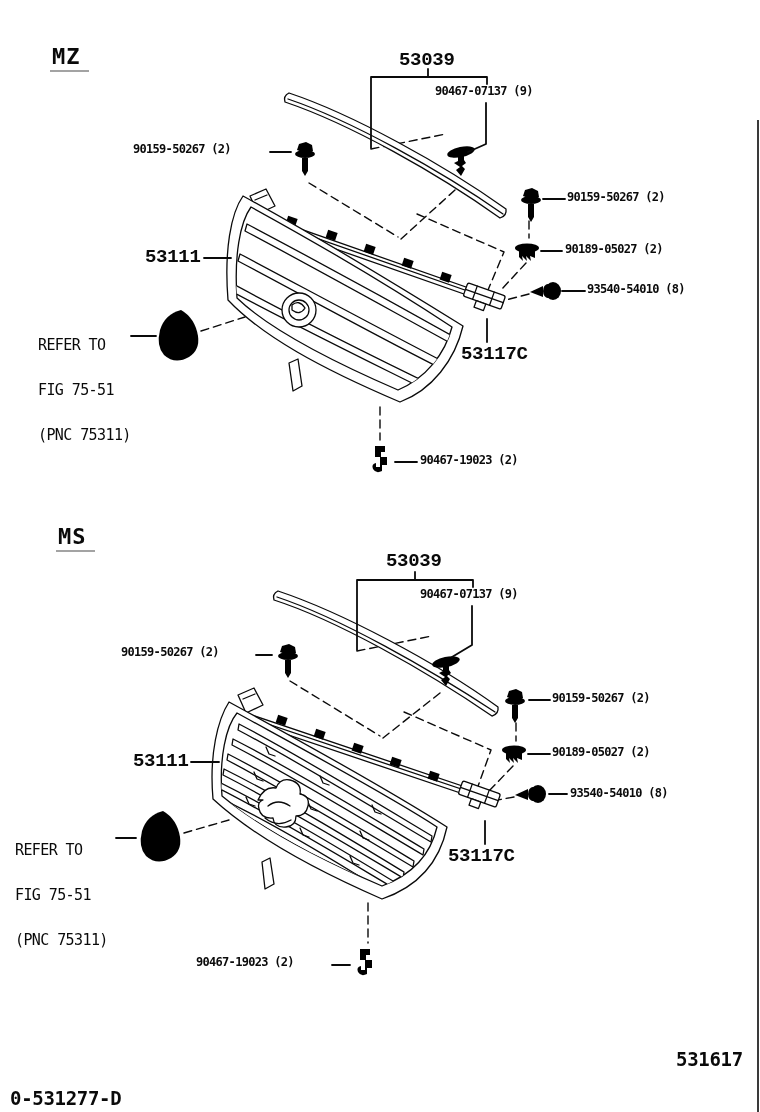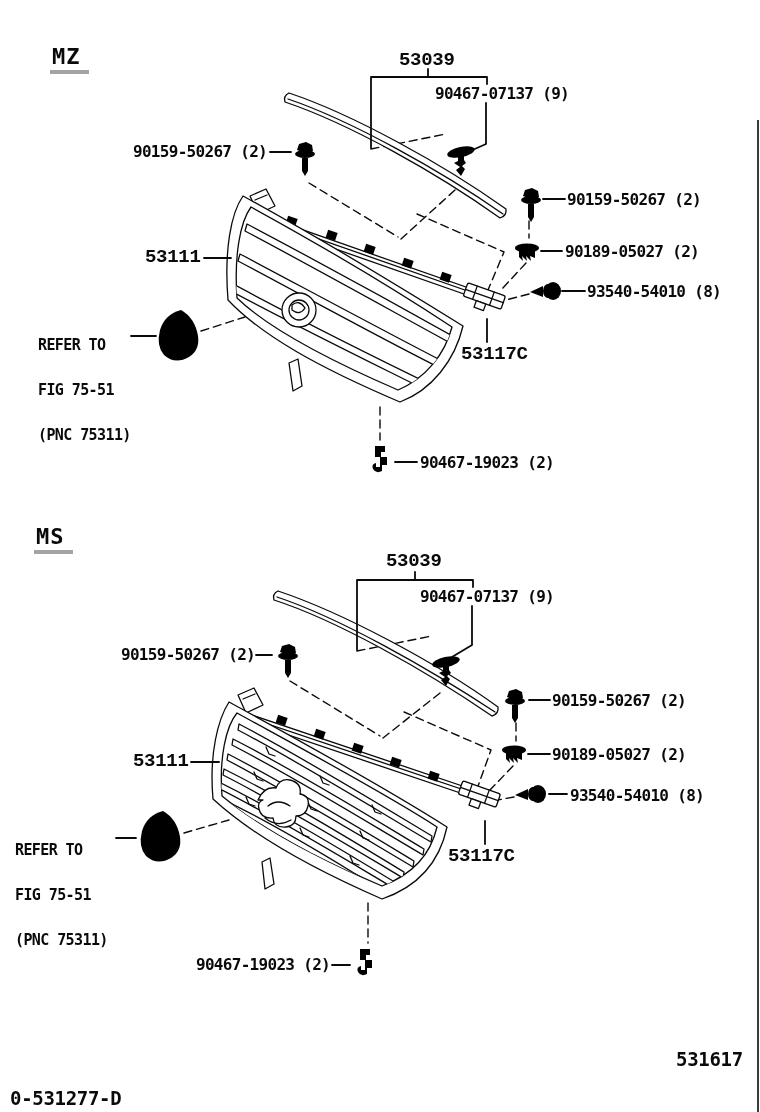--- a/index.html
+++ b/index.html
@@ -3,25 +3,25 @@
 <meta charset="utf-8">
 <style>
   html,body{margin:0;padding:0;background:#fff;}
   .canvas{
     position:relative;width:760px;height:1112px;background:#ffffff;
     font-family:"DejaVu Sans Mono",monospace;color:#0a0a0a;overflow:hidden;
   }
   svg.art{position:absolute;left:0;top:0;}
   .lbl{position:absolute;font-weight:bold;white-space:pre;line-height:1.1;}
   .lbl.big{font-size:19px;letter-spacing:-0.3px;font-family:Liberation Mono, monospace;}
-  .lbl.small{font-size:16px;letter-spacing:-0.7px;}
-  .refer{position:absolute;font-weight:bold;font-size:15px;line-height:15px;letter-spacing:-0.6px;white-space:pre;}
+  .lbl.small{font-size:12px;letter-spacing:-0.7px;}
+  .refer{position:absolute;font-weight:normal;font-size:15px;line-height:15px;letter-spacing:-0.6px;white-space:pre;}
   .variant{
     position:absolute;font-size:22px;font-weight:bold;letter-spacing:1px;
-    border-bottom:4px solid #a3a3a3;padding:0 8px 1px 2px;
+    border-bottom:2px solid #a3a3a3;padding:0 8px 1px 2px;
   }
   .footer{position:absolute;font-weight:bold;font-size:19px;letter-spacing:-0.3px;}
   .page-edge-right{position:absolute;left:757px;top:120px;width:2px;height:992px;background:#3a3a3a;}
   
   g.ln path,g.ln line,g.ln ellipse,g.ln circle,g.ln rect{stroke:#0a0a0a;fill:none;stroke-width:1.3;stroke-linecap:round;stroke-linejoin:round;}
   g.ln .fw{fill:#ffffff;}
   g.ln .leader{stroke-width:1.8;}
   g.ln .dash{stroke-dasharray:8,5;stroke-width:1.4;}
 </style>
 </head>
@@ -245,21 +245,21 @@
   <div class="lbl small" style="left:587px;top:283px;">93540-54010 (8)</div>
   <div class="lbl big" style="left:145px;top:247px;">53111</div>
   <div class="refer" style="left:38px;top:308px;">
     <div>REFER TO</div>
     <div>FIG 75-51</div>
     <div>(PNC 75311)</div>
   </div>
   <div class="lbl big" style="left:461px;top:344px;">53117C</div>
   <div class="lbl small" style="left:420px;top:454px;">90467-19023 (2)</div>
 
-  <div class="variant" style="left:34px;top:524px;">MS</div>
+  <div class="variant" style="left:56px;top:524px;">MS</div>
 
   <div class="lbl big" style="left:386px;top:551px;">53039</div>
   <div class="lbl small" style="left:420px;top:588px;">90467-07137 (9)</div>
   <div class="lbl small" style="left:121px;top:646px;">90159-50267 (2)</div>
   <div class="lbl small" style="left:552px;top:692px;">90159-50267 (2)</div>
   <div class="lbl small" style="left:552px;top:746px;">90189-05027 (2)</div>
   <div class="lbl small" style="left:570px;top:787px;">93540-54010 (8)</div>
   <div class="lbl big" style="left:133px;top:751px;">53111</div>
   <div class="refer" style="left:15px;top:813px;">
     <div>REFER TO</div>

